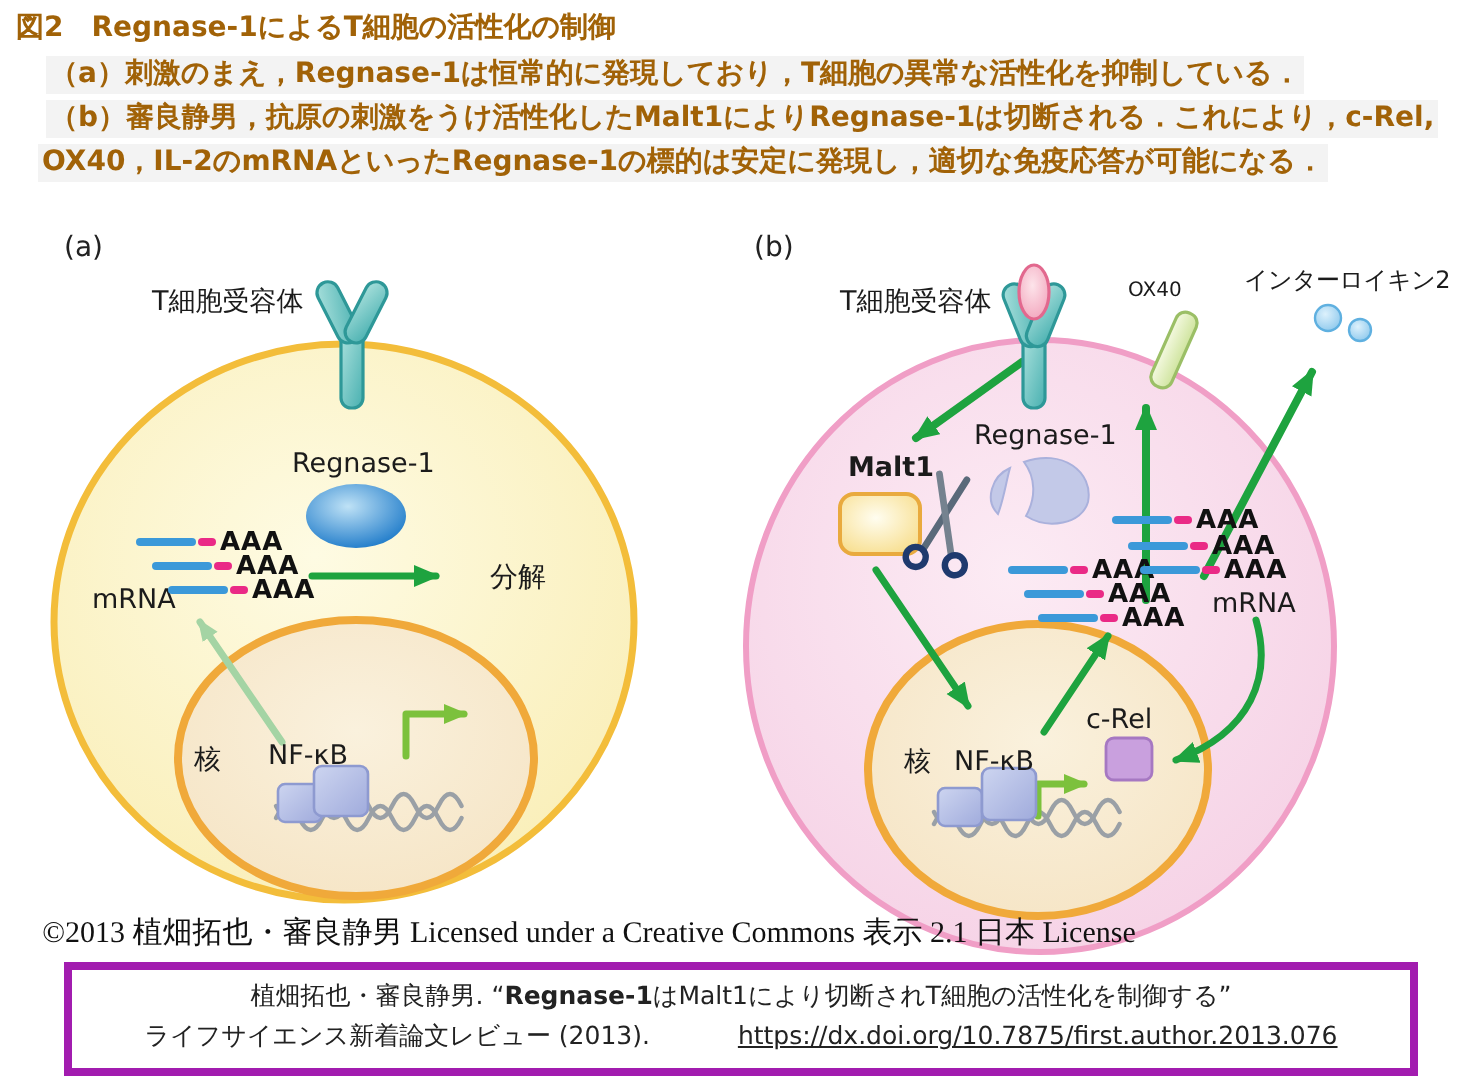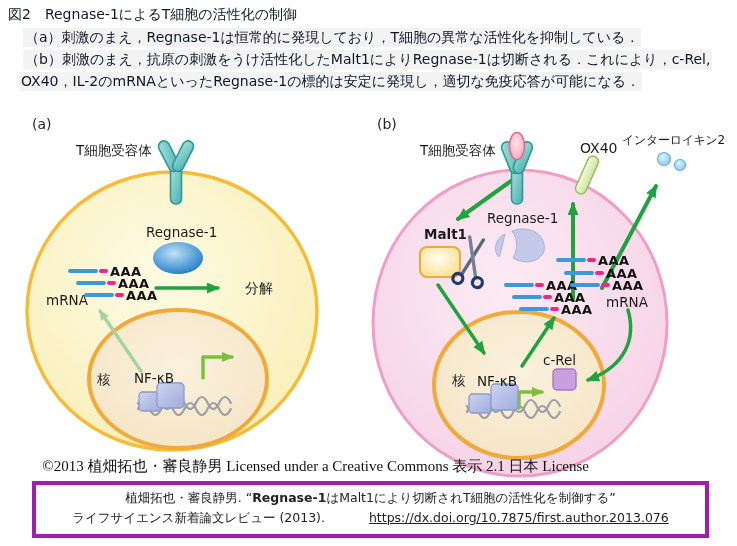--- a/index.html
+++ b/index.html
@@ -1,47 +1,47 @@
 <!DOCTYPE html>
 <html><head>
 <meta charset="utf-8">
 <style>
   html,body{margin:0;padding:0;background:#fff;}
   #stage{position:relative;width:737px;height:546px;background:#fff;overflow:hidden;
          font-family:"DejaVu Sans","Liberation Sans",sans-serif;}
   
-  .cap{position:absolute;left:8px;font-size:14px;line-height:17px;color:#0f172a;font-weight:400;
+  .cap{position:absolute;left:8px;font-size:14px;line-height:17px;color:#a16207;font-weight:700;
        white-space:nowrap;width:fit-content;}
   .hl{background:#f3f3f3;padding:1px 2px;margin-left:15px;}
   
   .lbl{position:absolute;font-size:13.5px;color:#1b1b1b;font-weight:700;white-space:nowrap;}
   .lbl.light{font-weight:500;}
   .panel-letter{position:absolute;font-size:14px;color:#222;font-weight:500;}
   
   .strand{position:absolute;display:flex;align-items:center;height:14px;}
   .sb{width:30px;height:3.4px;border-radius:2px;background:#3b99d9;}
   .sp{width:9px;height:3.4px;border-radius:2px;background:#ea2a86;margin-left:1px;}
   .aaa{font-size:13px;font-weight:600;color:#111;margin-left:2px;letter-spacing:.5px;}
   
-  .license{position:absolute;top:457px;left:0;width:589px;text-align:right;
+  .license{position:absolute;top:457px;left:0;width:589px;text-align:center;
            font-family:"Liberation Serif","DejaVu Serif",serif;font-size:15px;color:#111;}
   .citbox{position:absolute;left:32px;top:481px;width:669px;height:46px;border:4px solid #a21caf;
           background:#fff;text-align:center;font-size:12.5px;color:#222;padding-top:3px;}
   .citbox .row{line-height:20px;white-space:nowrap;}
   .citbox a{color:#222;text-decoration:underline;cursor:pointer;margin-left:40px;}
   svg{position:absolute;left:0;top:0;}
 </style>
 </head>
 <body>
 
 <div id="stage">
 
   <div class="cap" style="top:6px">図2　Regnase-1によるT細胞の活性化の制御</div>
   <div class="cap hl" style="top:28px">（a）刺激のまえ，Regnase-1は恒常的に発現しており，T細胞の異常な活性化を抑制している．</div>
-  <div class="cap hl" style="top:50px">（b）刺激のまえ，抗原の刺激をうけ活性化したMalt1によりRegnase-1は切断される．これにより，c-Rel,</div>
+  <div class="cap hl" style="top:50px">（b）審良静男，抗原の刺激をうけ活性化したMalt1によりRegnase-1は切断される．これにより，c-Rel,</div>
   <div class="cap hl" style="top:72px;left:4px">OX40，IL-2のmRNAといったRegnase-1の標的は安定に発現し，適切な免疫応答が可能になる．</div>
 
   <svg width="737" height="546" viewBox="0 0 737 546">
     <defs>
       <radialGradient id="gCellA" cx="45%" cy="38%" r="75%">
         <stop offset="0%" stop-color="#fefbe3"></stop>
           <stop offset="100%" stop-color="#f9edb3"></stop>
       </radialGradient>
       <radialGradient id="gCellB" cx="45%" cy="38%" r="75%">
         <stop offset="0%" stop-color="#fcebf4"></stop>
@@ -176,21 +176,21 @@
   <div class="panel-letter" style="left:377px;top:116px">(b)</div>
 
   <div class="lbl light" style="left:76px;top:142px">T細胞受容体</div>
   <div class="lbl light" style="left:146px;top:224px">Regnase-1</div>
   <div class="lbl light" style="left:46px;top:292px">mRNA</div>
   <div class="lbl light" style="left:245px;top:280px;font-size:14px">分解</div>
   <div class="lbl light" style="left:97px;top:371px">核</div>
   <div class="lbl light" style="left:134px;top:370px">NF-κB</div>
 
   <div class="lbl light" style="left:420px;top:142px">T細胞受容体</div>
-  <div class="lbl light" style="left:580px;top:140px;font-size:14px">OX40</div>
+  <div class="lbl light" style="left:564px;top:140px;font-size:10px">OX40</div>
   <div class="lbl light" style="left:622px;top:132px;font-size:12px;letter-spacing:-0.3px">インターロイキン2</div>
   <div class="lbl" style="left:424px;top:226px">Malt1</div>
   <div class="lbl light" style="left:487px;top:210px">Regnase-1</div>
   <div class="lbl light" style="left:606px;top:294px">mRNA</div>
   <div class="lbl light" style="left:452px;top:372px">核</div>
   <div class="lbl light" style="left:477px;top:373px">NF-κB</div>
   <div class="lbl light" style="left:543px;top:352px">c-Rel</div>
 
   <div class="strand" style="left:68px;top:264px">
       <span class="sb"></span>

